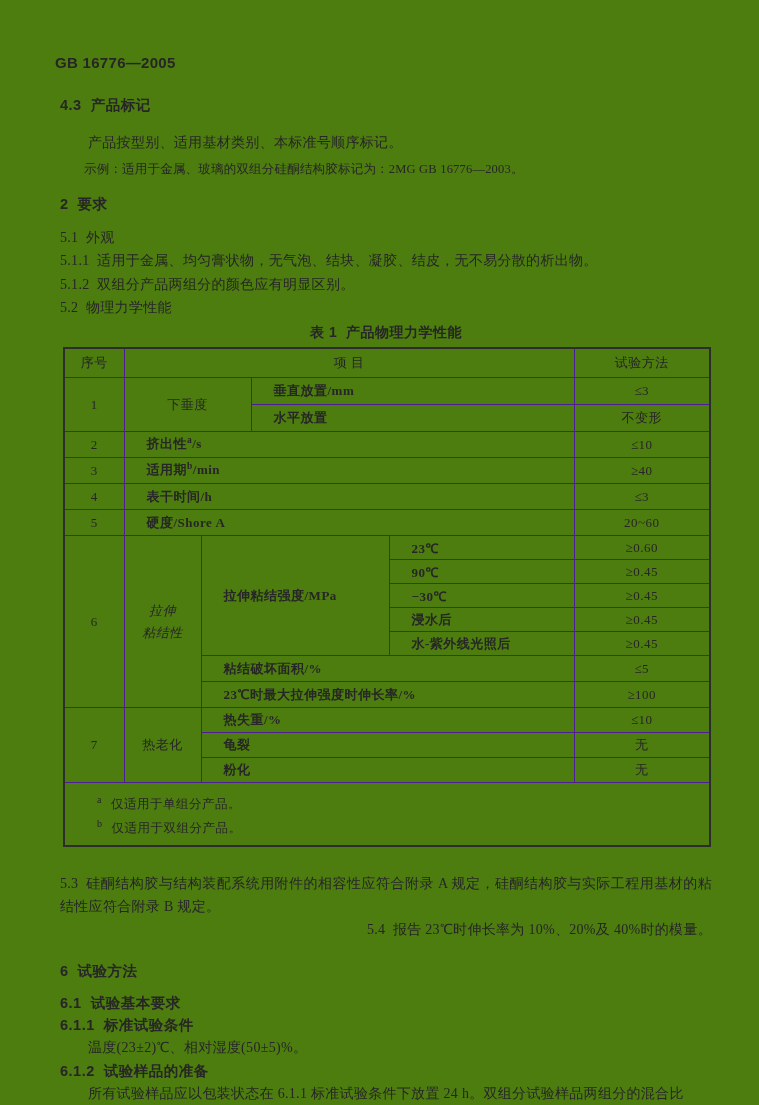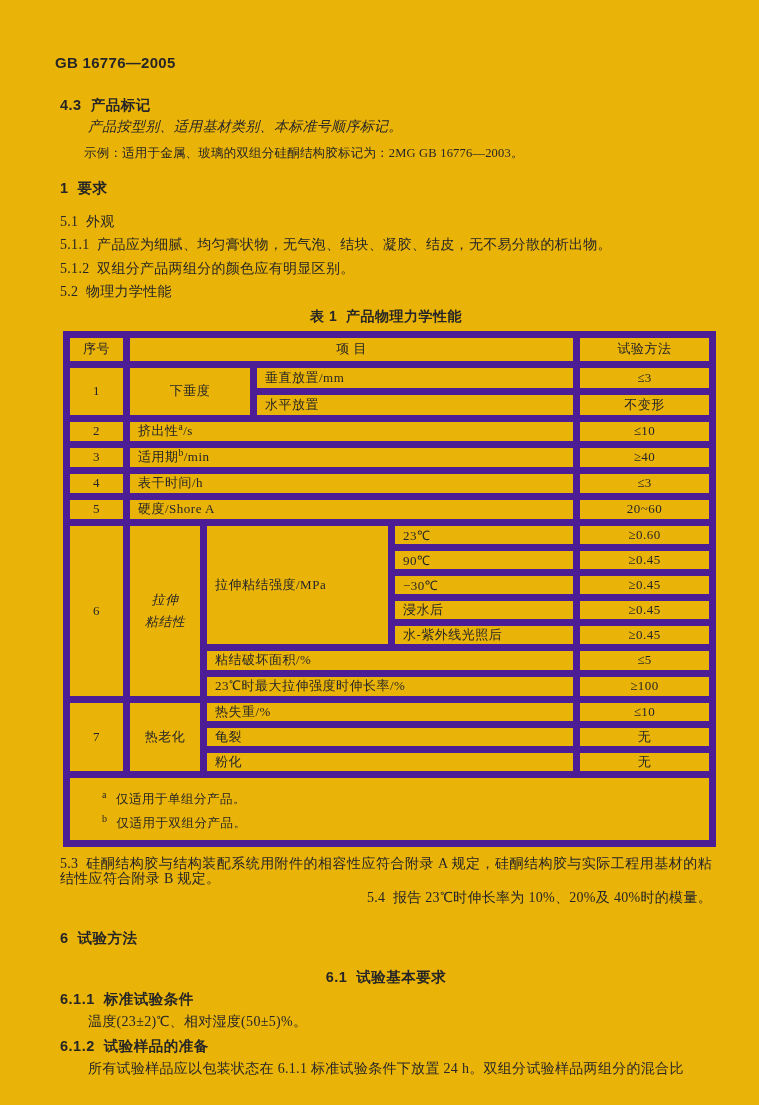--- a/index.html
+++ b/index.html
@@ -1,81 +1,81 @@
 <!DOCTYPE html>
 <html><head>
 <meta charset="utf-8">
 <style>
   html,body { margin:0; padding:0; }
   body { background:#e8e8e6; }
   .page {
     position:relative;
     width:759px; height:1105px;
     margin:0 auto;
-    background:#eab308;
+    background:#4d7c0f;
     box-sizing:border-box;
     padding:54px 47px 0 60px;
     color:#262626;
     overflow:hidden;
   }
   .gb { font:bold 15px "Liberation Sans", sans-serif; letter-spacing:.3px; margin-left:-5px; }
   .hd { font:bold 14.5px "Liberation Sans", sans-serif; white-space:pre-wrap; letter-spacing:.5px; }
   .bd { font:14px "Liberation Serif", serif; line-height:23.5px; white-space:pre-wrap; letter-spacing:.3px; }
   .example { font:12.5px "Liberation Serif", serif; margin-left:24px; white-space:pre-wrap; letter-spacing:.2px; }
   .indent { text-indent:28px; }
 
   .s43 { margin-top:25px; }
-  .p43 { margin-top:0;font-style:italic; }
+  .p43 { margin-top:16px; }
   .ex43 { margin-top:6px; }
   .s5  { margin-top:17px; }
   .block51 { margin-top:12px; }
   .tbl-title { margin-top:4px; text-align:center; font:bold 14px "Liberation Sans", sans-serif; white-space:pre-wrap; letter-spacing:.5px; }
 
   table.t1 {
     border-collapse:collapse; table-layout:fixed;
     width:646px; margin-top:5px; margin-left:3px;
     border:2px solid #2d2d2d;
     font:13px "Liberation Serif", serif;
   }
-  .t1 td { border:7px solid #4c1d95; text-align:center; vertical-align:middle; padding:0 4px; letter-spacing:.5px;margin-left:20px; }
-  .t1 td.lft { text-align:left; padding-left:8px; }
+  .t1 td { border:1px solid #4c1d95; text-align:center; vertical-align:middle; padding:0 4px; letter-spacing:.5px;margin-left:20px; }
+  .t1 td.lft { text-align:left; padding-left:22px;font-weight:bold; }
   .t1 tr.h30 { height:30px; }
   .t1 tr.h27 { height:27px; }
   .t1 tr.h26 { height:26px; }
   .t1 tr.h25 { height:25px; }
   .t1 tr.h24 { height:24px; }
   .t1 sup { font-size:9.5px; }
   .t1 td.fn { text-align:left; padding:7px 8px 7px 32px; }
   .fn-line { font:12.5px "Liberation Serif", serif; line-height:20px; letter-spacing:.5px; }
   .fn-line sup { font-size:10px; margin-right:9px; }
   .name2line div { line-height:22px;font-style:italic; }
 
-  .s53 { margin-top:9px; text-align:justify; line-height:15px; }
+  .s53 { margin-top:25px; text-align:justify; line-height:23px; }
   .s54 { margin-top:0;text-align:right; }
   .s6  { margin-top:20px; }
-  .s61 { margin-top:20px;text-align:center; }
+  .s61 { margin-top:13px; }
   .s611 { margin-top:3px; }
   .tight { margin-top:1px; }
 </style>
 </head>
 <body>
 
 <div class="page">
 
   <div class="gb">GB 16776—2005</div>
 
   <div class="hd s43">4.3  产品标记</div>
   <div class="bd indent p43">产品按型别、适用基材类别、本标准号顺序标记。</div>
   <div class="example ex43">示例：适用于金属、玻璃的双组分硅酮结构胶标记为：2MG GB 16776—2003。</div>
 
-  <div class="hd s5">1  要求</div>
+  <div class="hd s5">2  要求</div>
 
   <div class="block51">
     <div class="bd">5.1  外观</div>
-    <div class="bd">5.1.1  产品应为细腻、均匀膏状物，无气泡、结块、凝胶、结皮，无不易分散的析出物。</div>
+    <div class="bd">5.1.1  适用于金属、均匀膏状物，无气泡、结块、凝胶、结皮，无不易分散的析出物。</div>
     <div class="bd">5.1.2  双组分产品两组分的颜色应有明显区别。</div>
     <div class="bd">5.2  物理力学性能</div>
   </div>
 
   <div class="tbl-title">表 1  产品物理力学性能</div>
 
   <table class="t1">
     <colgroup>
       <col style="width:60px">
         <col style="width:77px">

